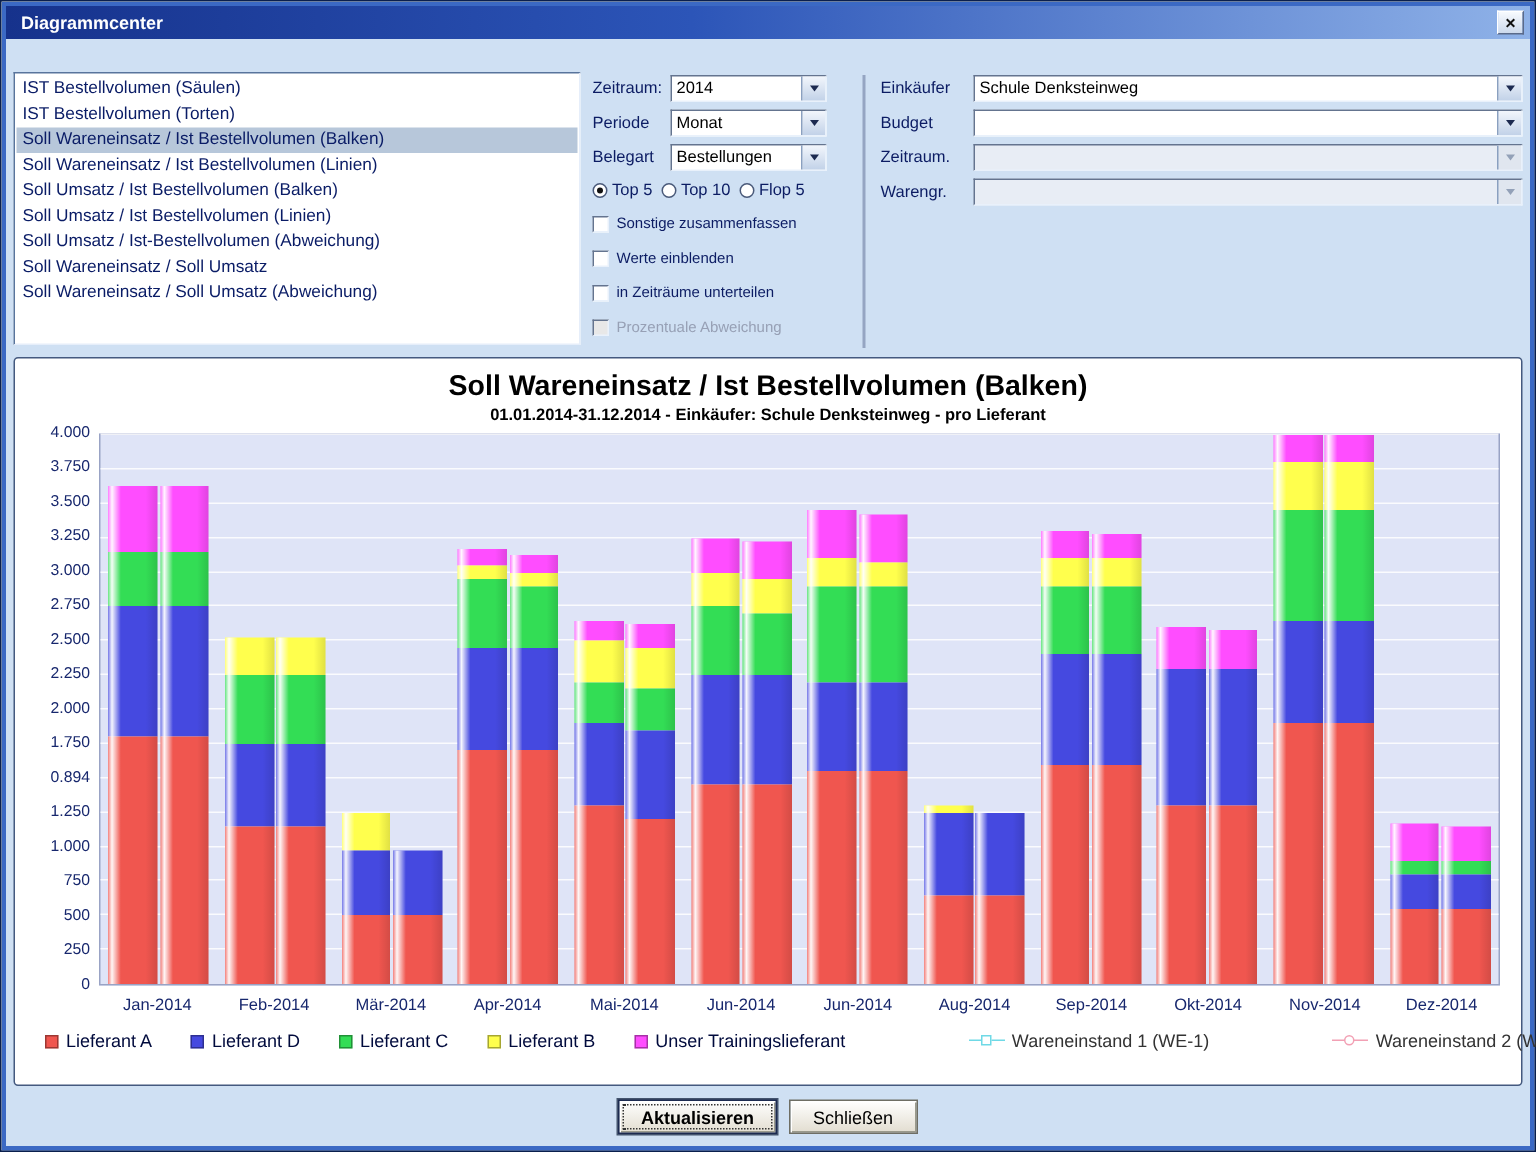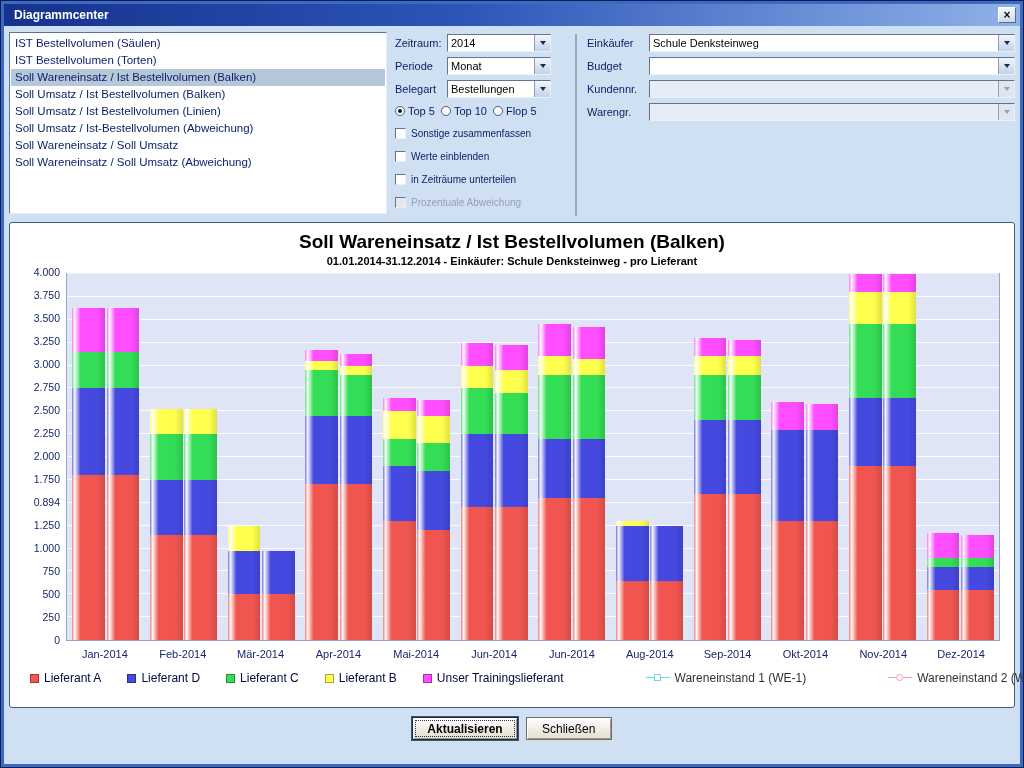--- a/index.html
+++ b/index.html
@@ -2,21 +2,21 @@
 <html><head>
 <meta charset="utf-8">
 <style>
   html,body{margin:0;padding:0;width:1024px;height:768px;overflow:hidden;
     font-family:"Liberation Sans",sans-serif;background:#9db4d6;}
   *{box-sizing:border-box;}
 
   .window{width:1024px;height:768px;border:1px solid #0a1f4d;outline:none;
     background:#cfe0f3;display:flex;flex-direction:column;
     box-shadow:inset 0 0 0 3px #3b69c4;}
-  .titlebar{height:22px;margin:3px 3px 0 3px;display:flex;align-items:center;
+  .titlebar{height:22px;margin:3px 3px 16px 3px;display:flex;align-items:center;
     background:linear-gradient(90deg,#16328c 0%,#2c55b8 45%,#8fb2e8 100%);
     color:#fff;font-weight:bold;font-size:12px;padding:0 4px;}
   .title-text{padding-left:6px;}
   .close-btn{margin-left:auto;width:18px;height:16px;display:flex;align-items:center;
     justify-content:center;background:linear-gradient(#f7fafe,#ccd9ec);
     border:1px solid #fff;border-right-color:#5a6a8a;border-bottom-color:#5a6a8a;
     color:#111;font-size:12px;font-weight:bold;line-height:1;cursor:default;}
 
   .top-section{display:flex;padding:6px 8px 4px 8px;height:196px;gap:8px;}
   .listbox{width:378px;height:182px;background:#fff;border:1px solid;
@@ -110,20 +110,21 @@
     <span class="close-btn">
         <span>×</span>
       </span>
   </div>
 
   <div class="top-section">
     <div class="listbox" id="listbox">
         <div class="list-item">IST Bestellvolumen (Säulen)</div>
         <div class="list-item">IST Bestellvolumen (Torten)</div>
         <div class="list-item selected">Soll Wareneinsatz / Ist Bestellvolumen (Balken)</div>
+        <div class="list-item">Soll Wareneinsatz / Ist Bestellvolumen (Linien)</div>
         <div class="list-item">Soll Umsatz / Ist Bestellvolumen (Balken)</div>
         <div class="list-item">Soll Umsatz / Ist Bestellvolumen (Linien)</div>
         <div class="list-item">Soll Umsatz / Ist-Bestellvolumen (Abweichung)</div>
         <div class="list-item">Soll Wareneinsatz / Soll Umsatz</div>
         <div class="list-item">Soll Wareneinsatz / Soll Umsatz (Abweichung)</div>
       </div>
 
     <div class="mid-panel">
       <div class="form-row">
         <span class="lbl">Zeitraum:</span>
@@ -201,21 +202,21 @@
       <div class="form-row">
         <span class="lbl">Budget</span>
         <span class="combo">
           <span class="combo-val"></span>
           <span class="combo-arrow">
               <span class="tri"></span>
             </span>
         </span>
       </div>
       <div class="form-row">
-        <span class="lbl">Kundennr.</span>
+        <span class="lbl">Zeitraum.</span>
         <span class="combo disabled">
           <span class="combo-val"></span>
           <span class="combo-arrow">
               <span class="tri"></span>
             </span>
         </span>
       </div>
       <div class="form-row">
         <span class="lbl">Warengr.</span>
         <span class="combo disabled">

